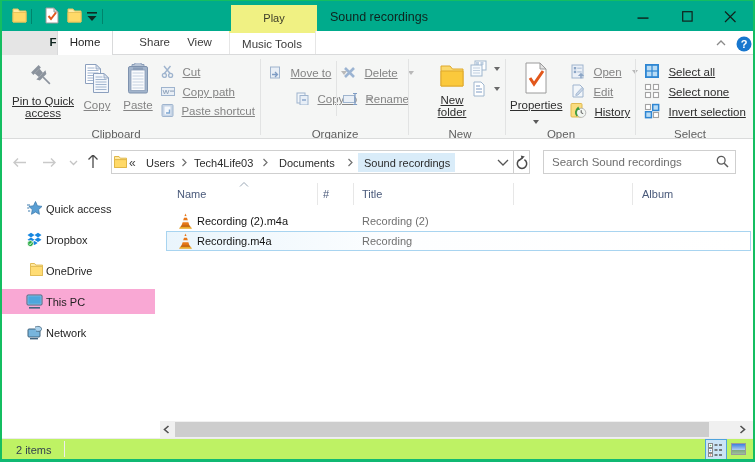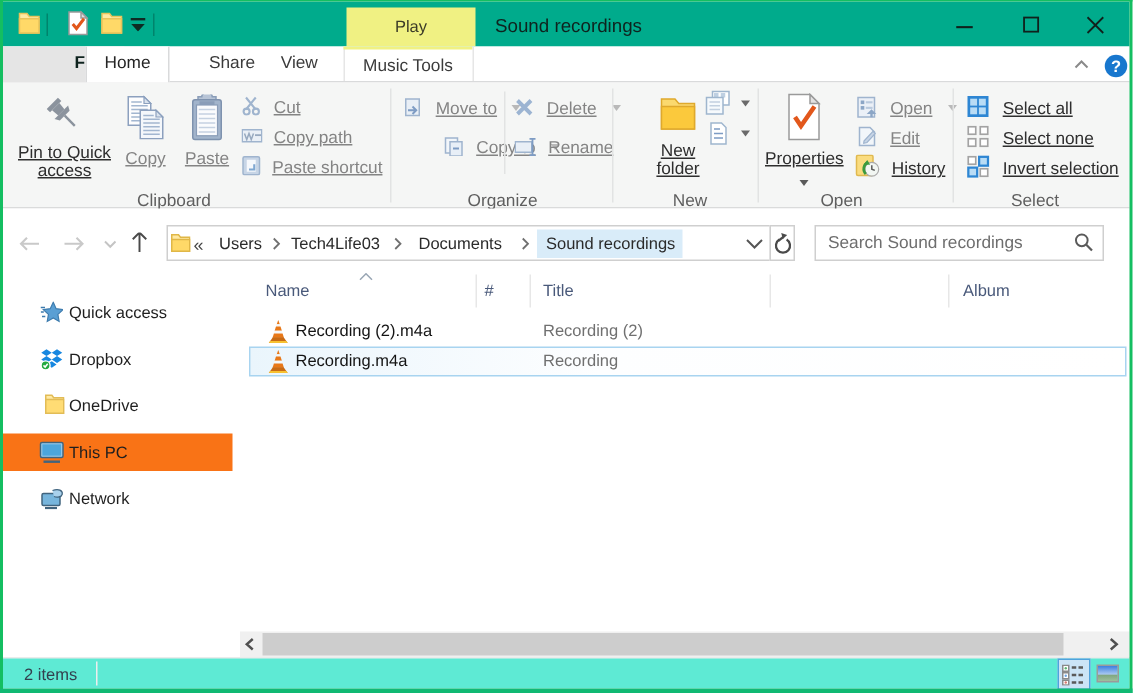--- a/index.html
+++ b/index.html
@@ -26,21 +26,21 @@
 .crumb{color:#2b2b2b;font-size:11px;}
 
 #content{left:2px;top:182px;width:751px;height:257px;background:#fff;}
 .navitem{position:absolute;left:0;width:153px;height:25px;}
 .navtxt{position:absolute;left:44px;top:7px;font-size:11px;color:#1f1f1f;}
 .hdr{position:absolute;top:0;height:24px;line-height:24px;font-size:11px;color:#49597a;}
 .hsep{position:absolute;top:1px;width:1px;height:22px;background:#E7E7E7;}
 .fname{font-size:11px;color:#141414;}
 .ftitle{font-size:11px;color:#707070;}
 
-#status{left:2px;top:438px;width:751px;height:21px;background:#5eead4;border-top:1px solid #EBEBEB;box-sizing:border-box;}
+#status{left:2px;top:438px;width:751px;height:21px;background:#bef264;border-top:1px solid #EBEBEB;box-sizing:border-box;}
 </style>
 </head>
 <body>
 <div id="win">
   <div class="abs" style="left:0;top:0;width:755px;height:1px;background:#14BE61;z-index:50"></div>
   <div class="abs" style="left:0;top:0;width:2px;height:462px;background:#14BE61;z-index:50"></div>
   <div class="abs" style="left:753px;top:0;width:2px;height:462px;background:#14BE61;z-index:50"></div>
   <div class="abs" style="left:0;top:459px;width:755px;height:3px;background:#10B973;z-index:50"></div>
   <div id="titlebar" class="abs">
 
@@ -359,21 +359,21 @@
       </svg>
       <div class="navtxt">Dropbox</div>
     </div>
     <div class="navitem" style="top:76px;">
       <svg class="abs" style="left:28px;top:4px" width="13" height="15" viewBox="0 0 13 15">
         <path d="M0.5 1.5 L4.6 1.5 L5.8 3.1 L12.5 3.1 L12.5 13.5 L0.5 13.5 Z" fill="#FFE9A2" stroke="#E2BC56"></path>
         <path d="M0.5 4.4 L12.5 4.4 L12.5 13.5 L0.5 13.5 Z" fill="#FFDC74" stroke="#E2BC56"></path>
       </svg>
       <div class="navtxt">OneDrive</div>
     </div>
-    <div class="navitem" style="top:107px;background:#f97316;">
+    <div class="navitem" style="top:107px;background:#f9a8d4;">
       <svg class="abs" style="left:24px;top:5px" width="17" height="15" viewBox="0 0 17 15">
         <rect x="1" y="1" width="15" height="10" rx="1" fill="#9ECFF0" stroke="#41647E"></rect>
         <rect x="2.2" y="2.2" width="12.6" height="7.6" fill="#4DA6DC"></rect>
         <rect x="3" y="13" width="11" height="1.6" fill="#41647E"></rect>
       </svg>
       <div class="navtxt">This PC</div>
     </div>
     <div class="navitem" style="top:138px;">
       <svg class="abs" style="left:24px;top:5px" width="17" height="15" viewBox="0 0 17 15">
         <rect x="2" y="4" width="12" height="8" rx="1" fill="#77B5DC" stroke="#41647E"></rect>

